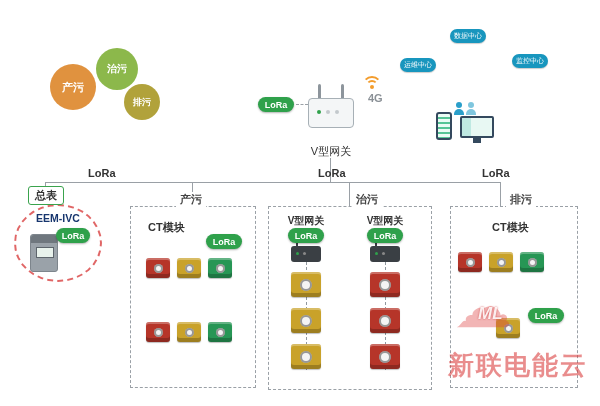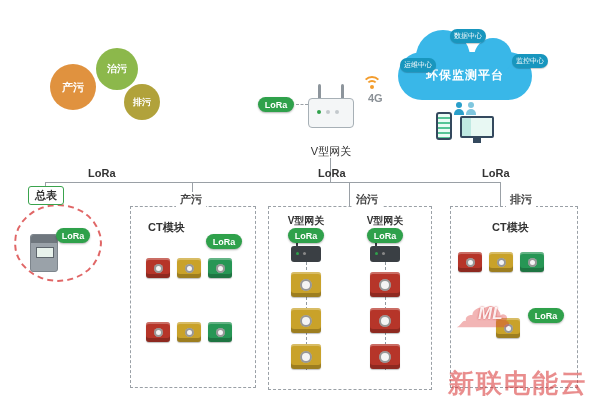--- a/index.html
+++ b/index.html
@@ -100,21 +100,21 @@
   .vgw::after{content:"";position:absolute;left:5px;top:6px;width:3px;height:3px;border-radius:50%;background:#2fa14b;box-shadow:7px 0 0 #888}
   .col-label{position:absolute;width:56px;text-align:center;font-size:10px;font-weight:bold;color:#333;z-index:2}
   .ct-label{position:absolute;font-size:11px;font-weight:bold;color:#333;z-index:2}
   .dashv{position:absolute;width:0;border-left:1px dashed #8f979e}
 
   
   .watermark{position:absolute;left:440px;top:278px;width:160px;z-index:6;pointer-events:none}
   .wm-cloud{position:absolute;left:14px;top:0;font-size:58px;color:rgba(222,60,60,.38);line-height:1;font-family:"DejaVu Sans",sans-serif}
   .wm-logo{position:absolute;left:38px;top:26px;font-size:17px;font-weight:bold;font-style:italic;color:rgba(255,255,255,.9);
         text-shadow:0 0 2px rgba(200,40,40,.8)}
-  .wm-text{position:absolute;left:8px;top:88px;font-size:26px;font-weight:bold;letter-spacing:2px;color:rgba(215,48,48,.55);white-space:nowrap}
+  .wm-text{position:absolute;left:8px;top:70px;font-size:26px;font-weight:bold;letter-spacing:2px;color:rgba(215,48,48,.55);white-space:nowrap}
 </style>
 </head>
 <body>
 
 <div class="stage">
 
   <div class="gear g1">
     <span>产污</span>
   </div>
   <div class="gear g2">
@@ -132,23 +132,20 @@
     <span class="rbody"></span>
   </div>
   <div class="gw-label">V型网关</div>
   <div class="wifi">
     <i class="w1"></i>
       <i class="w2"></i>
       <span class="dot"></span>
   </div>
   <div class="sig-label">4G</div>
 
-  <div class="cloud">
-    <span class="clabel">环保监测平台</span>
-  </div>
   <div class="bubble b1">数据中心</div>
   <div class="bubble b2">运维中心</div>
   <div class="bubble b3">监控中心</div>
   <div class="users">
     <span class="head h1"></span>
       <span class="body bo1"></span>
     <span class="head h2"></span>
       <span class="body bo2"></span>
   </div>
   <div class="phone"></div>
@@ -159,20 +156,21 @@
   <div class="bus-lora" style="left:88px;top:167px">LoRa</div>
   <div class="bus-lora" style="left:318px;top:167px">LoRa</div>
   <div class="bus-lora" style="left:482px;top:167px">LoRa</div>
   <div class="vline" style="left:45px;top:182px;height:6px"></div>
   <div class="vline" style="left:192px;top:182px;height:24px"></div>
   <div class="vline" style="left:349px;top:182px;height:24px"></div>
   <div class="vline" style="left:500px;top:182px;height:24px"></div>
 
   <div class="meter-tag">总表</div>
   <div class="red-ellipse"></div>
+  <div class="meter-model">EEM-IVC</div>
   <div class="lora" style="left:56px;top:228px;width:34px">LoRa</div>
   <div class="meter-dev"></div>
 
   <div class="dbox" style="left:130px;top:206px;width:126px;height:182px"></div>
   <div class="ztitle" style="left:176px;top:192px">产污</div>
   <div class="ct-label" style="left:148px;top:220px">CT模块</div>
   <div class="lora" style="left:206px;top:234px">LoRa</div>
   <div class="mod-row" style="left:146px;top:258px">
       <span class="ct-module red"></span>
       <span class="ct-module yellow"></span>

